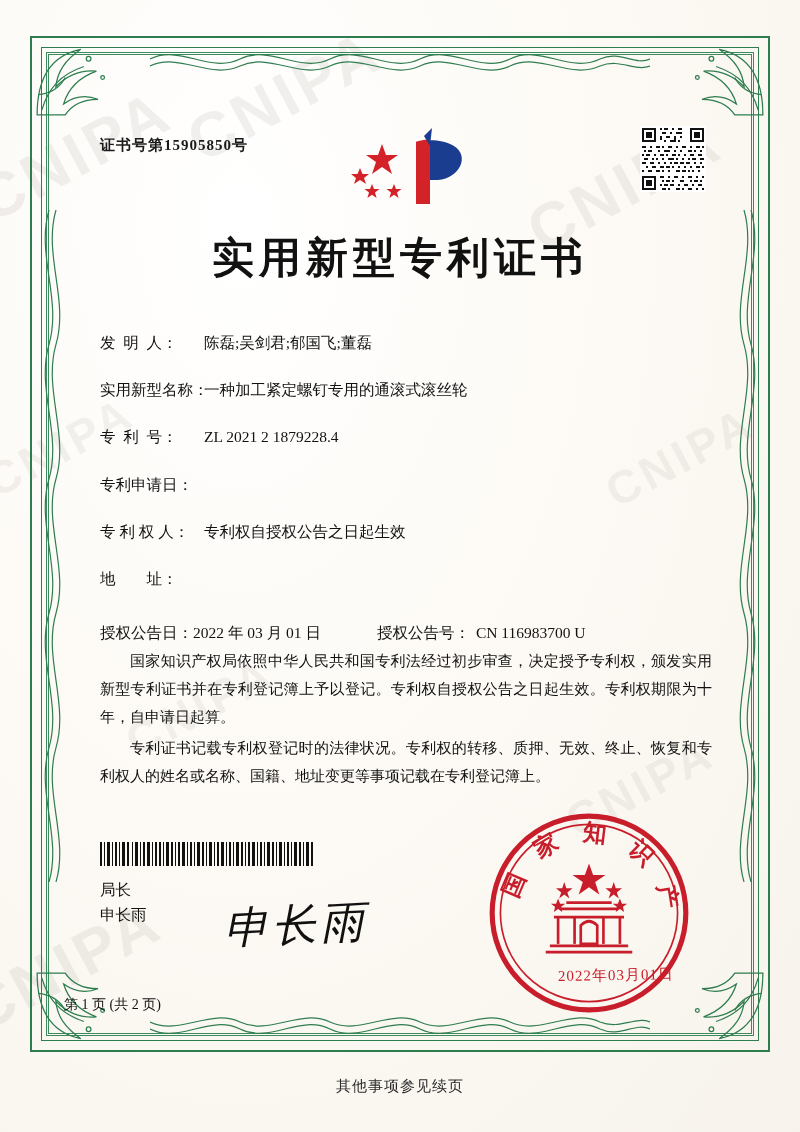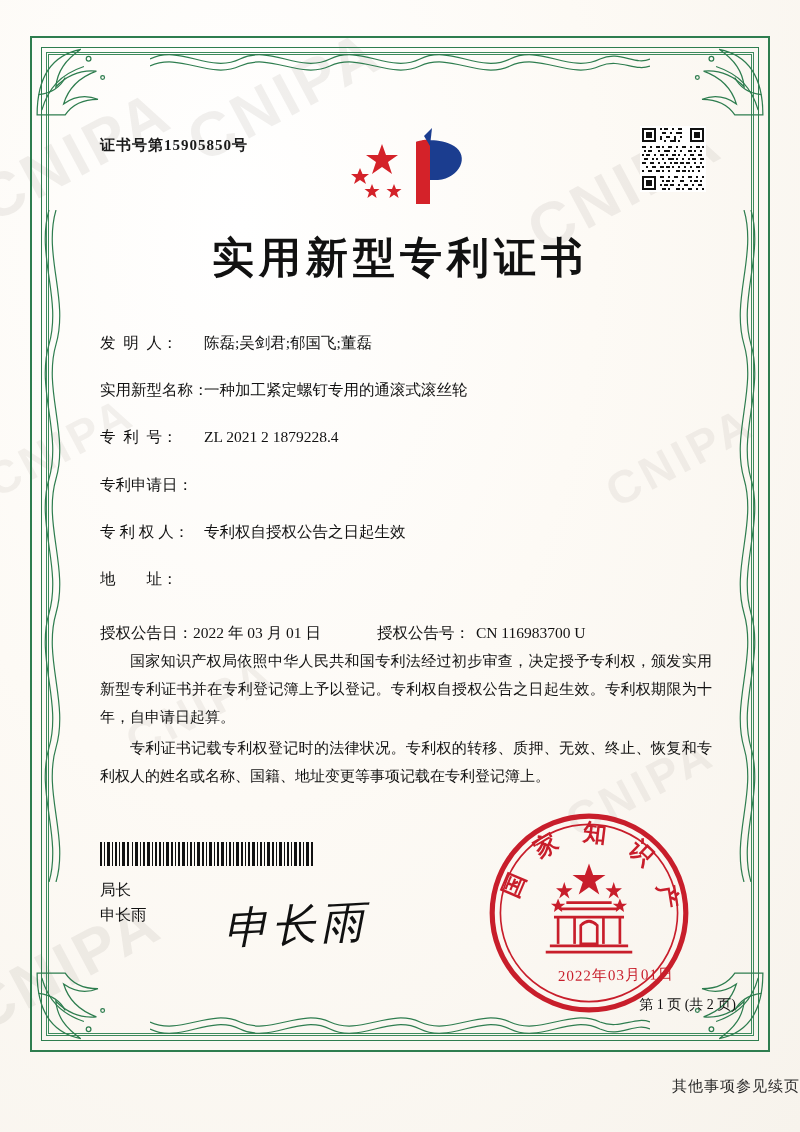--- a/index.html
+++ b/index.html
@@ -255,31 +255,31 @@
     color: #c81e2b;
     letter-spacing: 1px;
     transform: rotate(-1deg);
   }
 
   .page-num {
     position: absolute;
     left: 0;
     right: 0;
     bottom: 8px;
-    text-align: right;
+    text-align: left;
     font-size: 14px;
     color: #111;
   }
 
   .footer-note {
     position: absolute;
     left: 0;
     right: 0;
     bottom: 36px;
-    text-align: right;
+    text-align: center;
     font-size: 15px;
     color: #2b2b2b;
     letter-spacing: 1px;
   }
 </style>
 </head>
 <body>
 
 <div class="page">
   <div class="paper-bg"></div>

